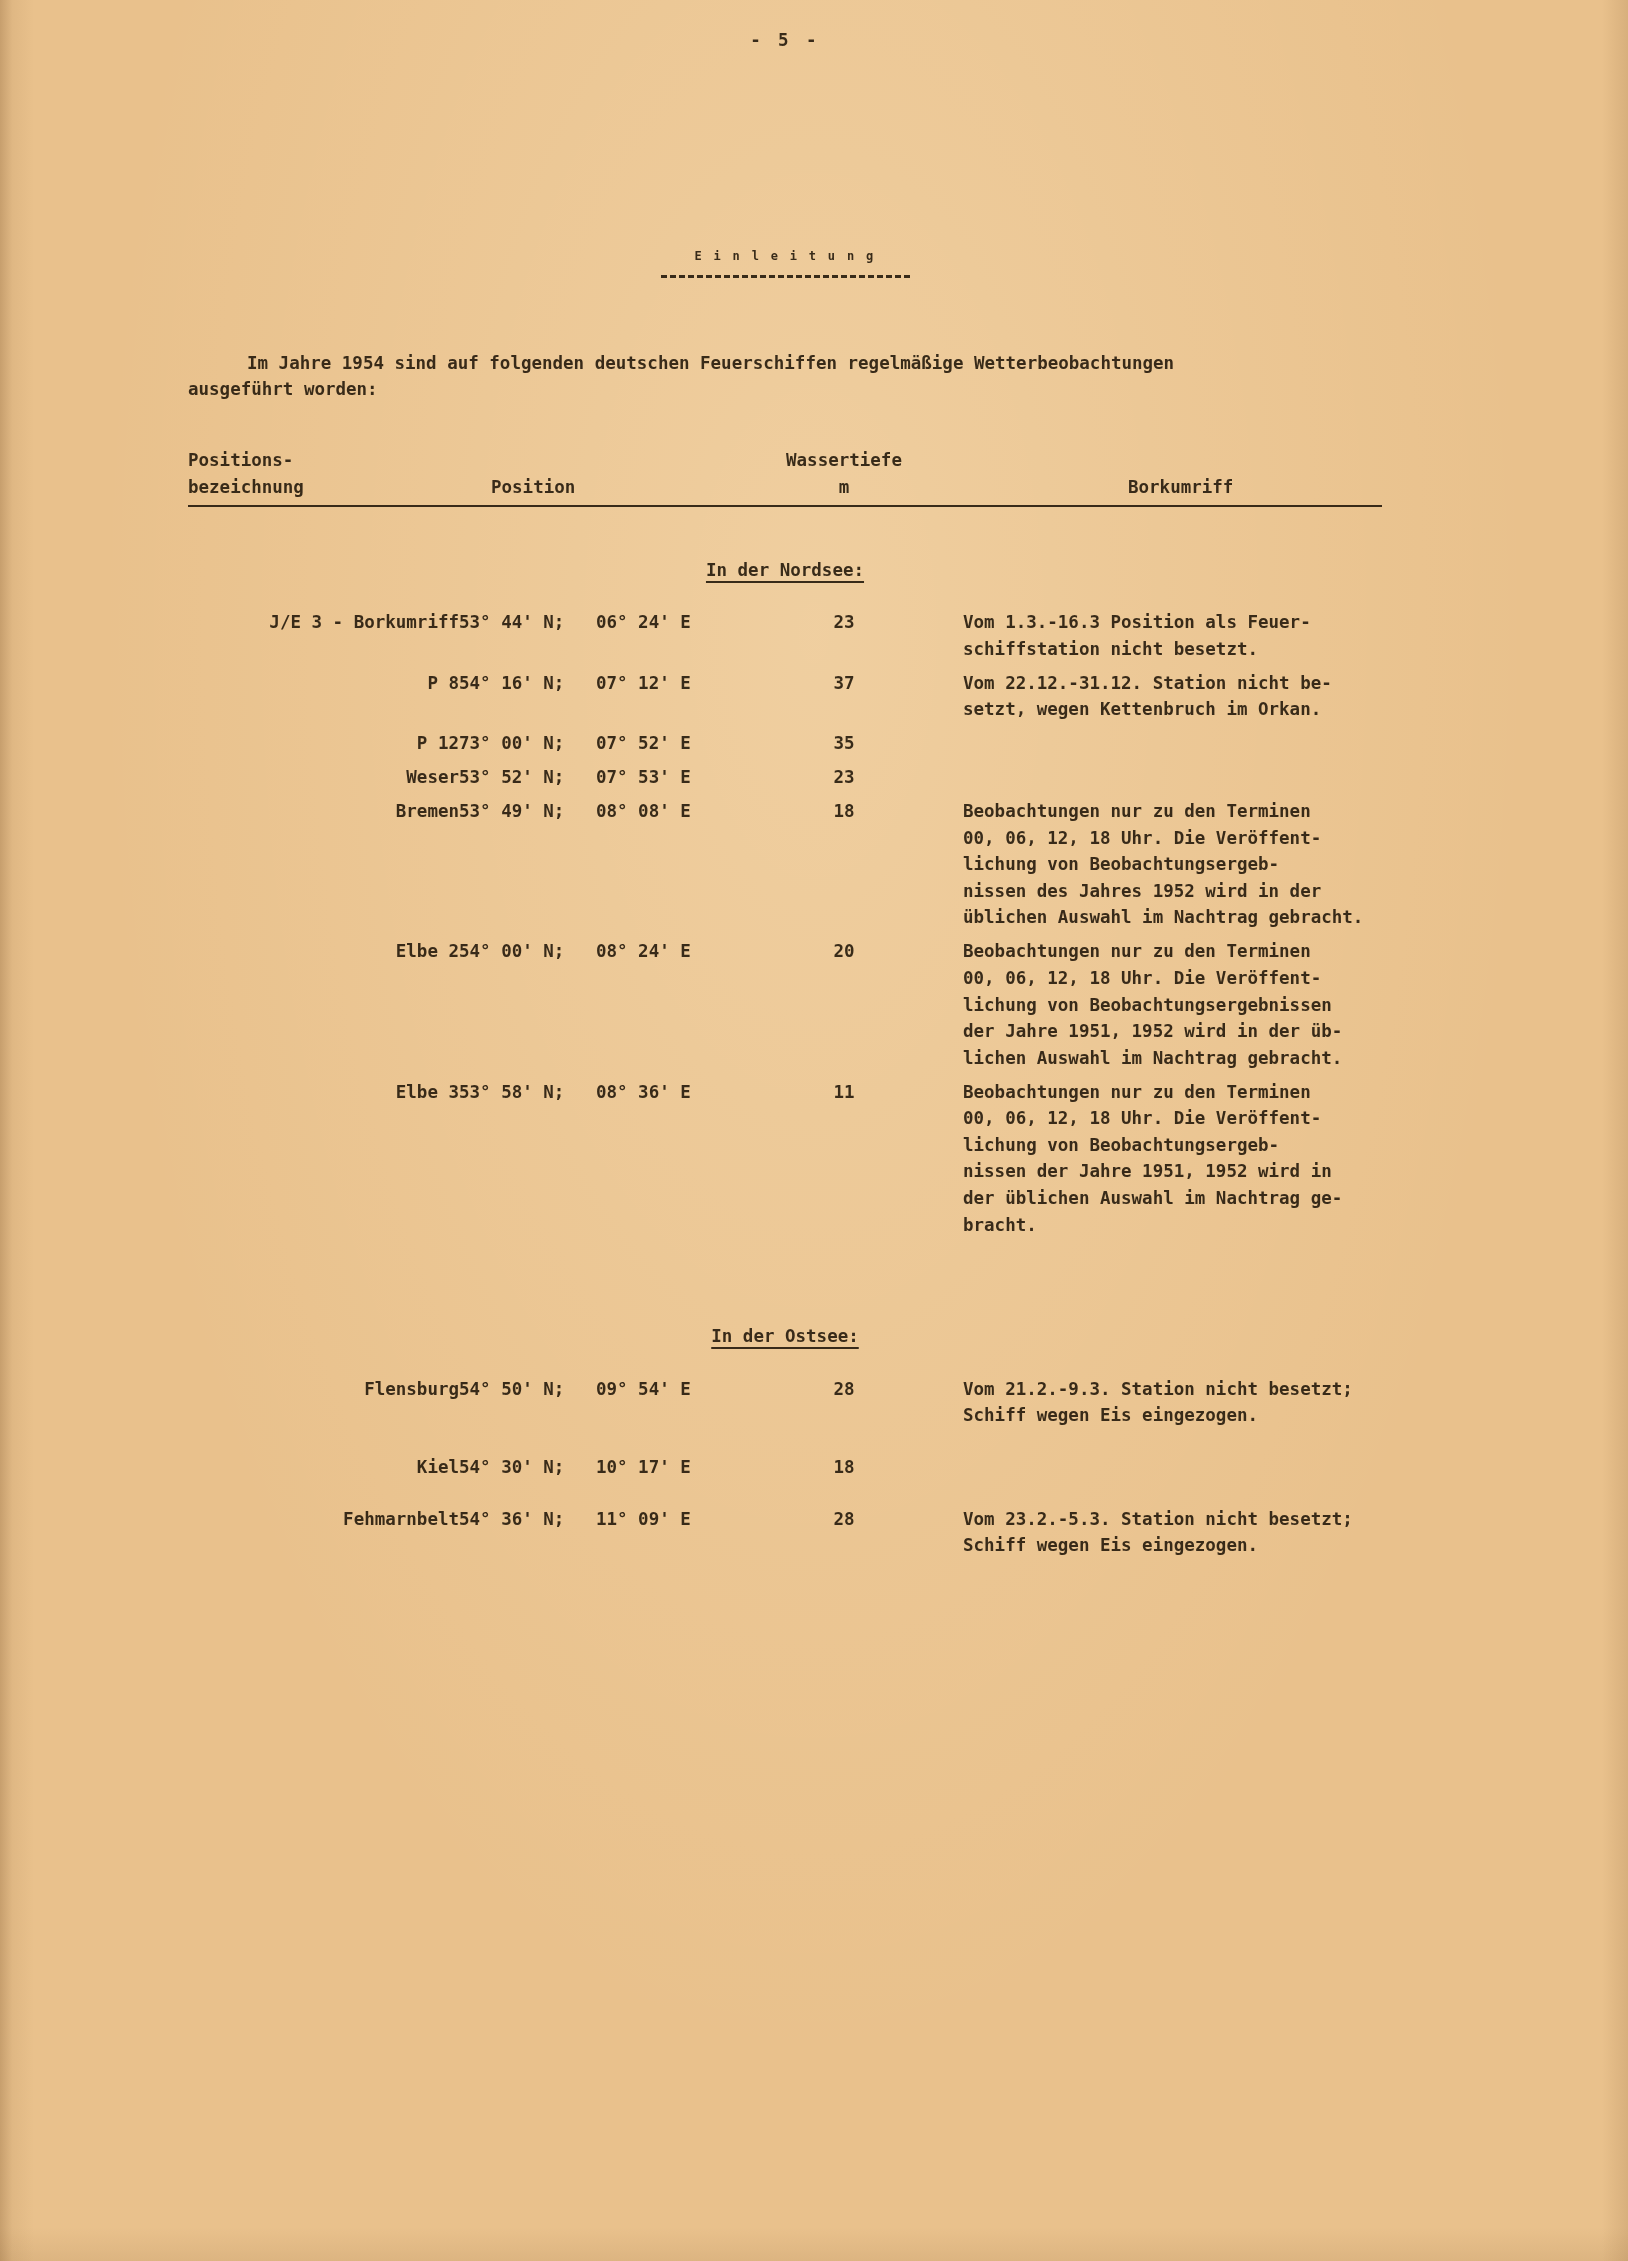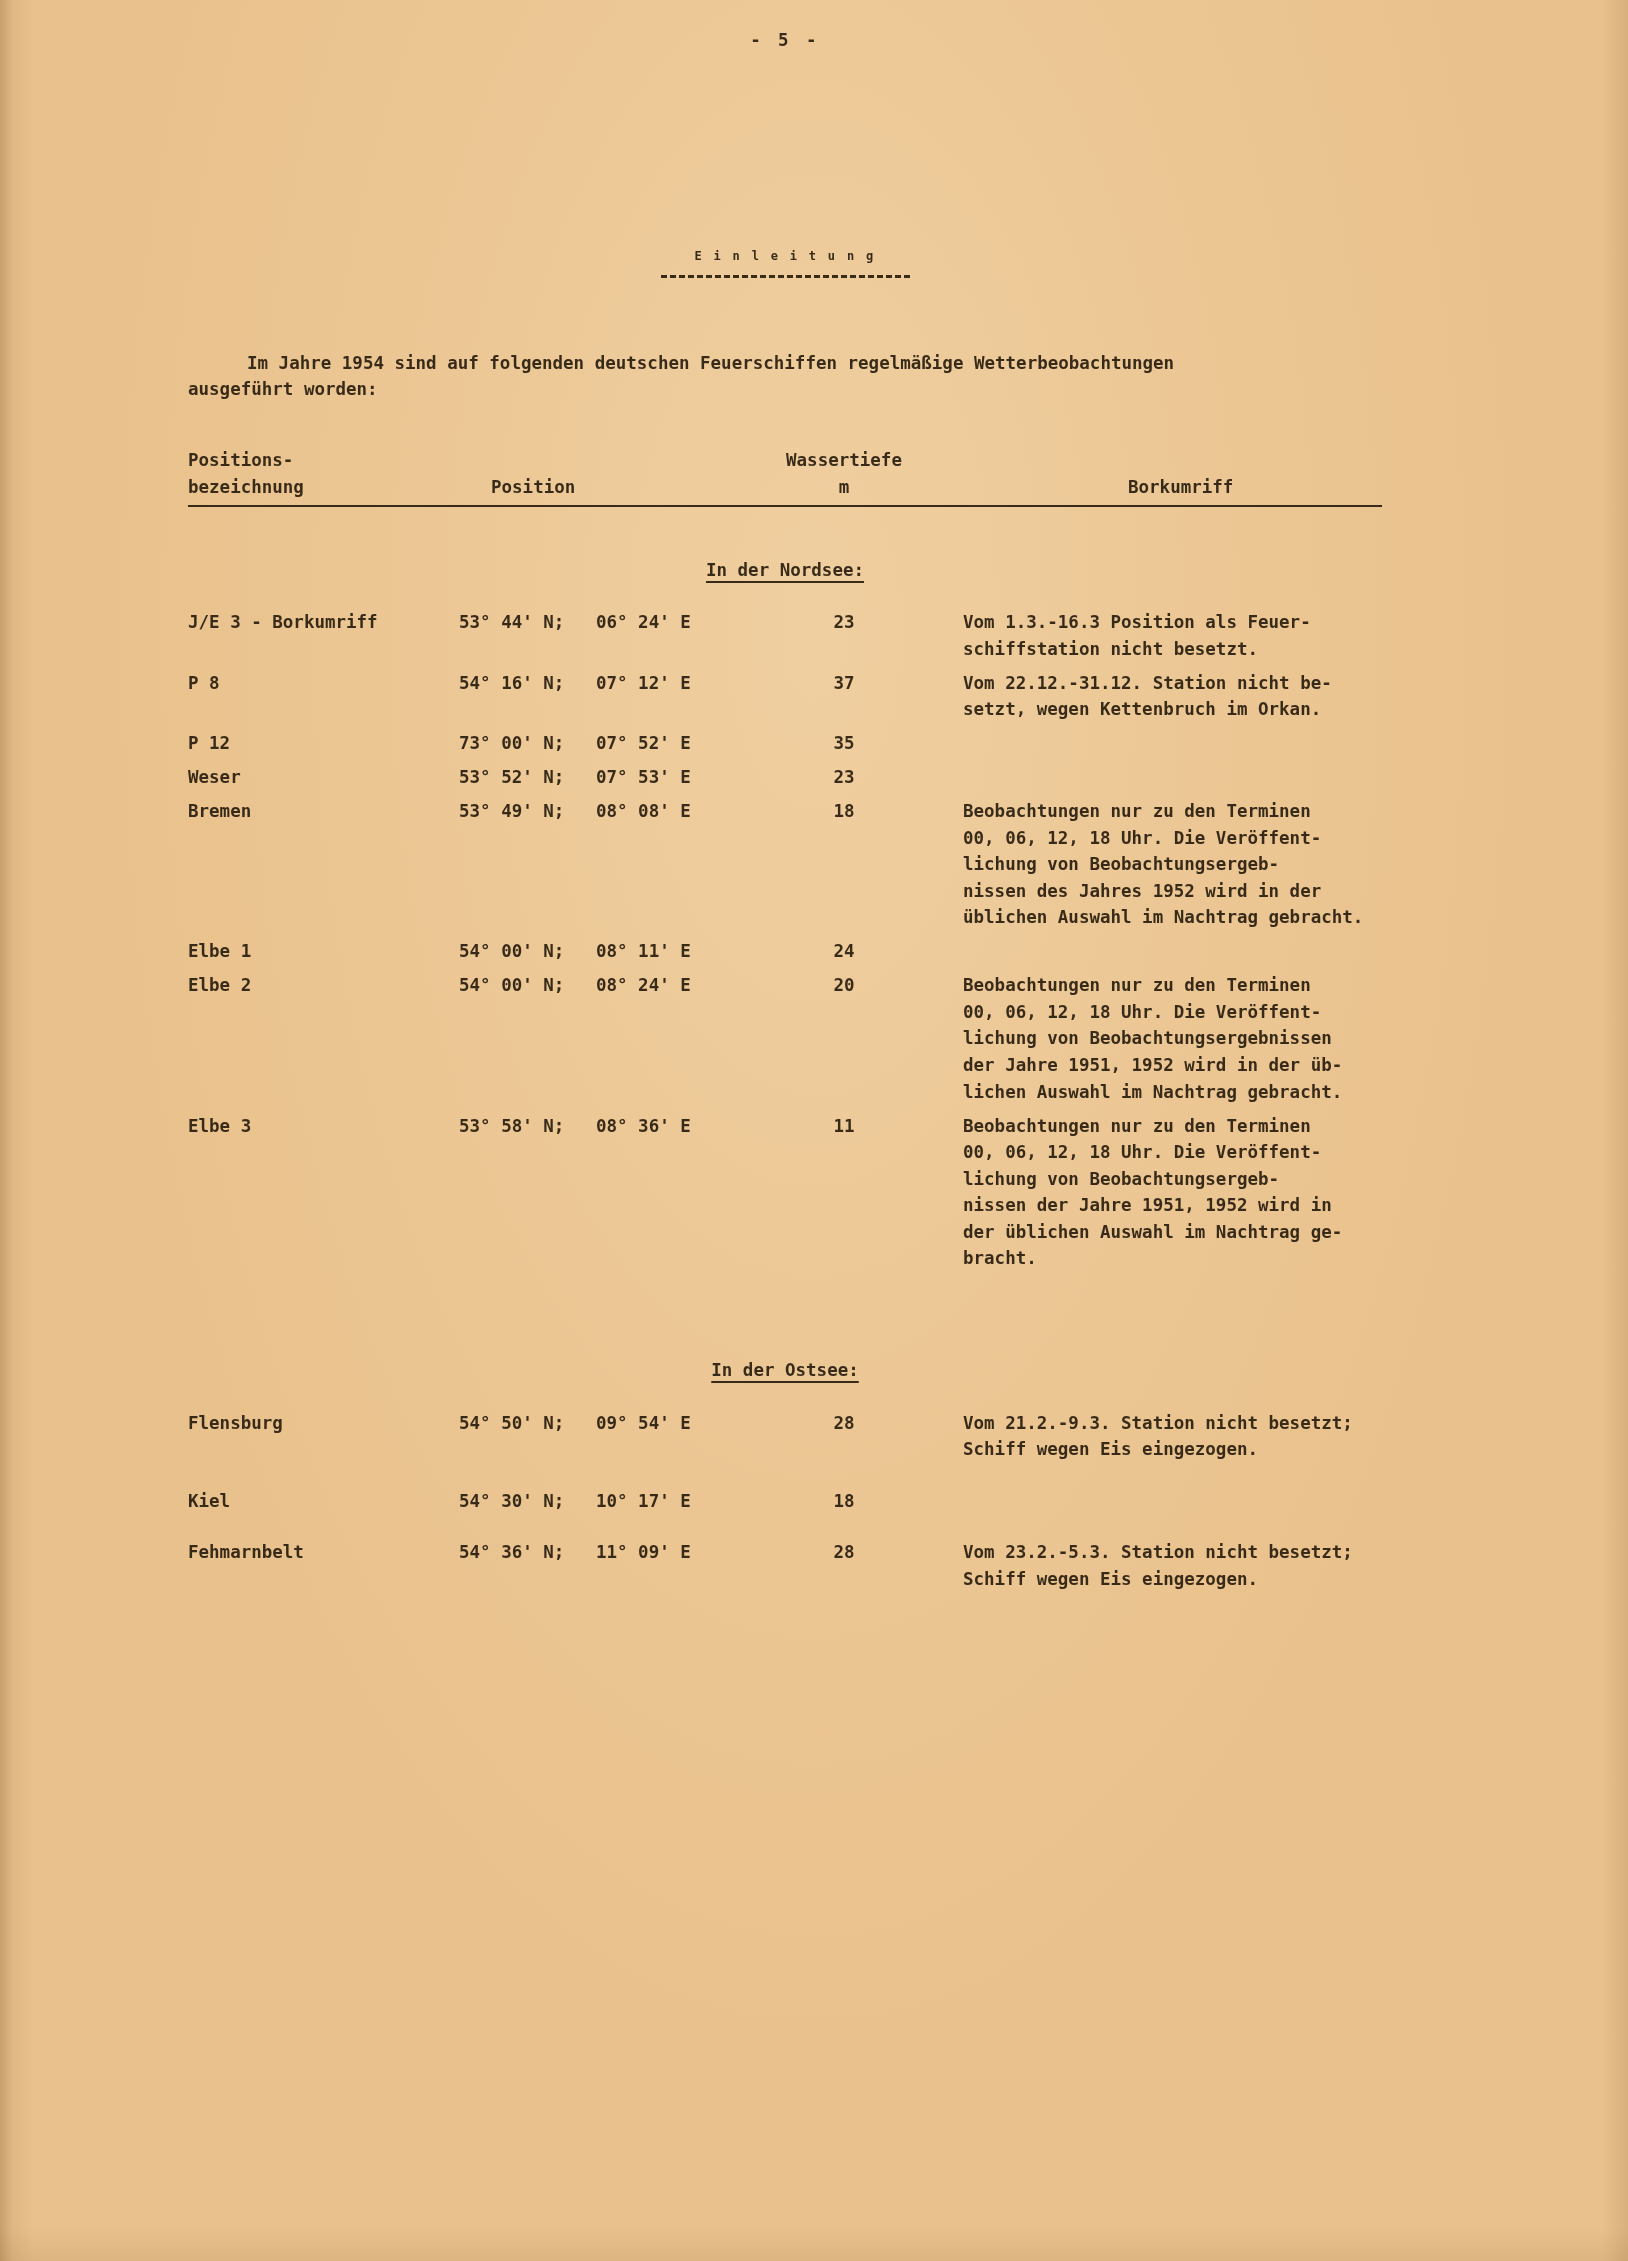--- a/index.html
+++ b/index.html
@@ -90,21 +90,21 @@
   }
 
   .rows {
     margin-top: 26px;
   }
   .row {
     display: flex;
     align-items: flex-start;
     margin-bottom: 7.3px;
   }
-  .c1 { width: 271px; }
+  .c1 { width: 271px; text-align: right; }
   .c2 { width: 317px; white-space: pre; }
   .c3 { width: 136px; text-align: center; }
   .c4 { margin-left: 51px; width: 419px; white-space: pre-wrap; }
 
   .rows.ostsee .row {
     margin-bottom: 25px;
   }
 </style>
 </head>
 <body>
@@ -173,26 +173,20 @@
         <div class="c1">Bremen</div>
         <div class="c2">53° 49' N;   08° 08' E</div>
         <div class="c3">18</div>
         <div class="c4">Beobachtungen nur zu den Terminen
 00, 06, 12, 18 Uhr. Die Veröffent-
 lichung von Beobachtungsergeb-
 nissen des Jahres 1952 wird in der
 üblichen Auswahl im Nachtrag gebracht.</div>
       </div>
 
-      <div class="row">
-        <div class="c1">Elbe 1</div>
-        <div class="c2">54° 00' N;   08° 11' E</div>
-        <div class="c3">24</div>
-        <div class="c4"></div>
-      </div>
 
       <div class="row">
         <div class="c1">Elbe 2</div>
         <div class="c2">54° 00' N;   08° 24' E</div>
         <div class="c3">20</div>
         <div class="c4">Beobachtungen nur zu den Terminen
 00, 06, 12, 18 Uhr. Die Veröffent-
 lichung von Beobachtungsergebnissen
 der Jahre 1951, 1952 wird in der üb-
 lichen Auswahl im Nachtrag gebracht.</div>

